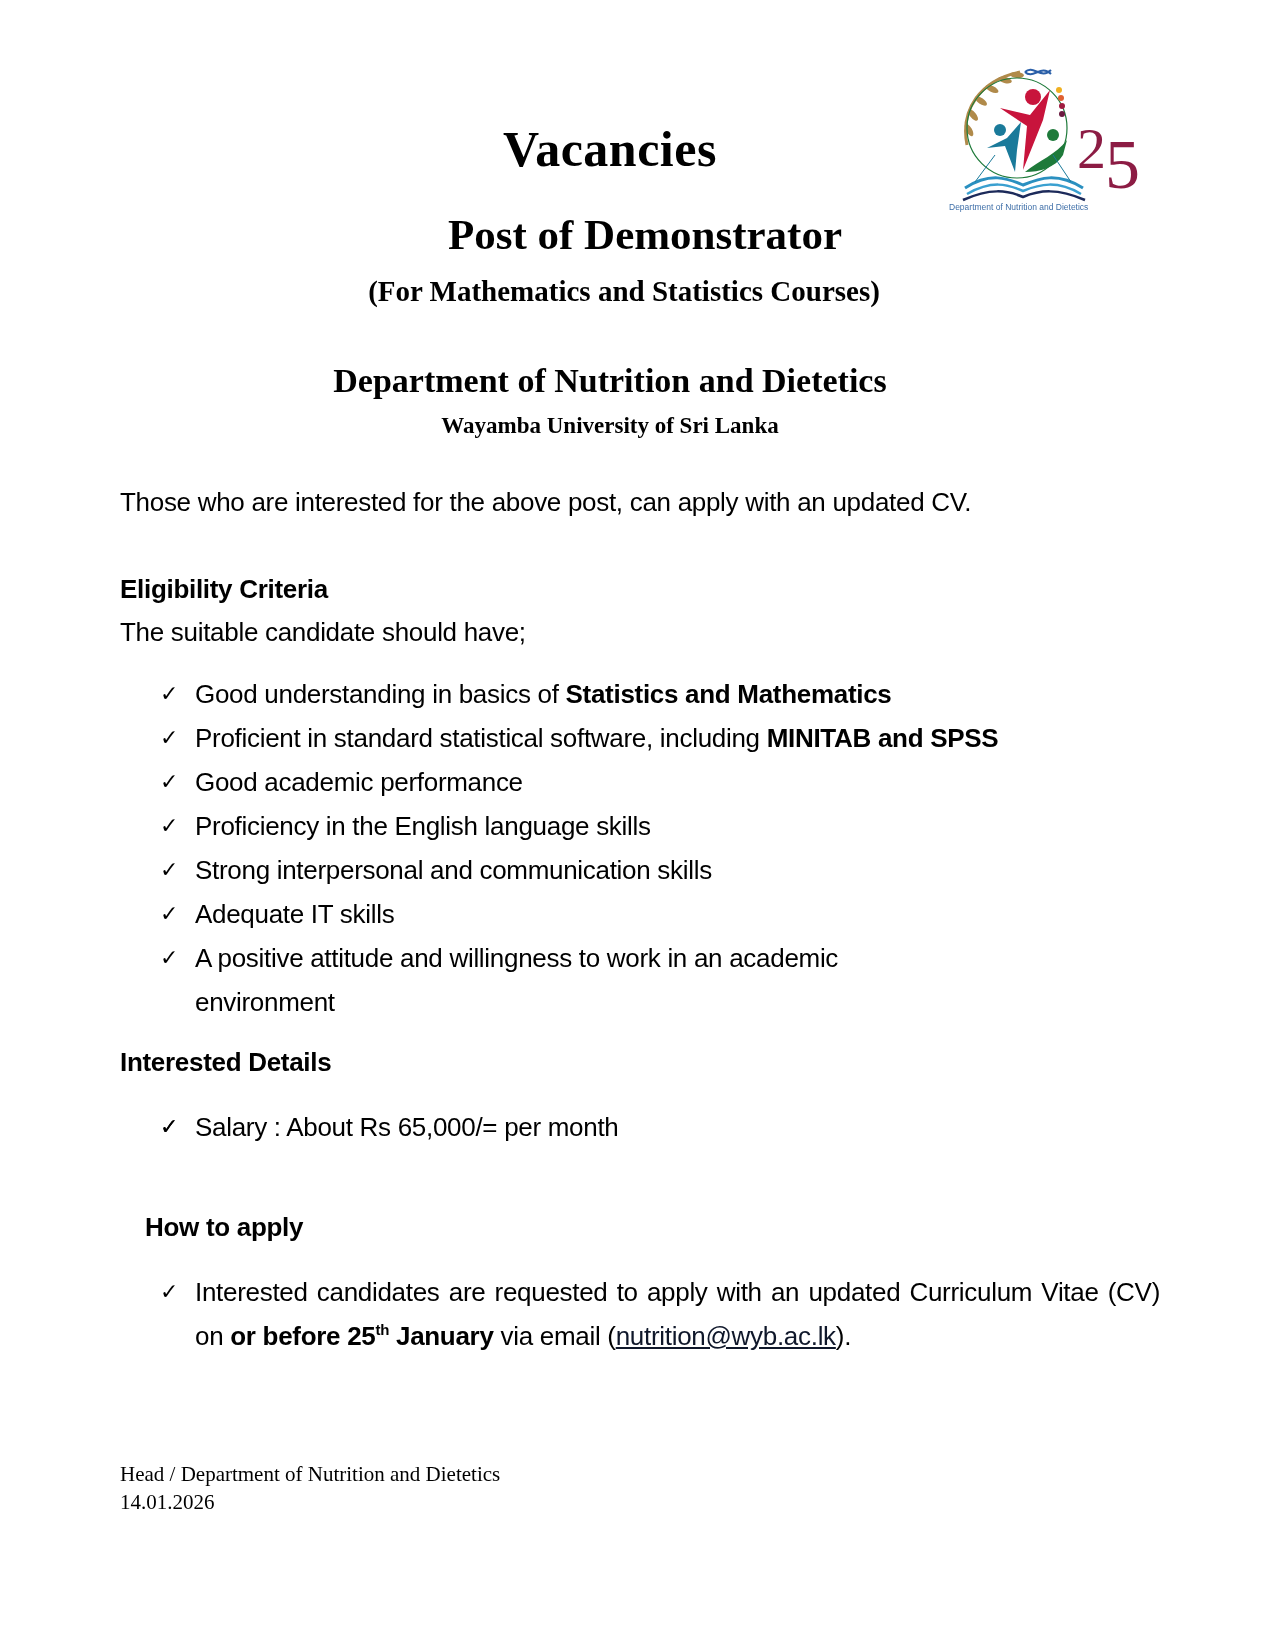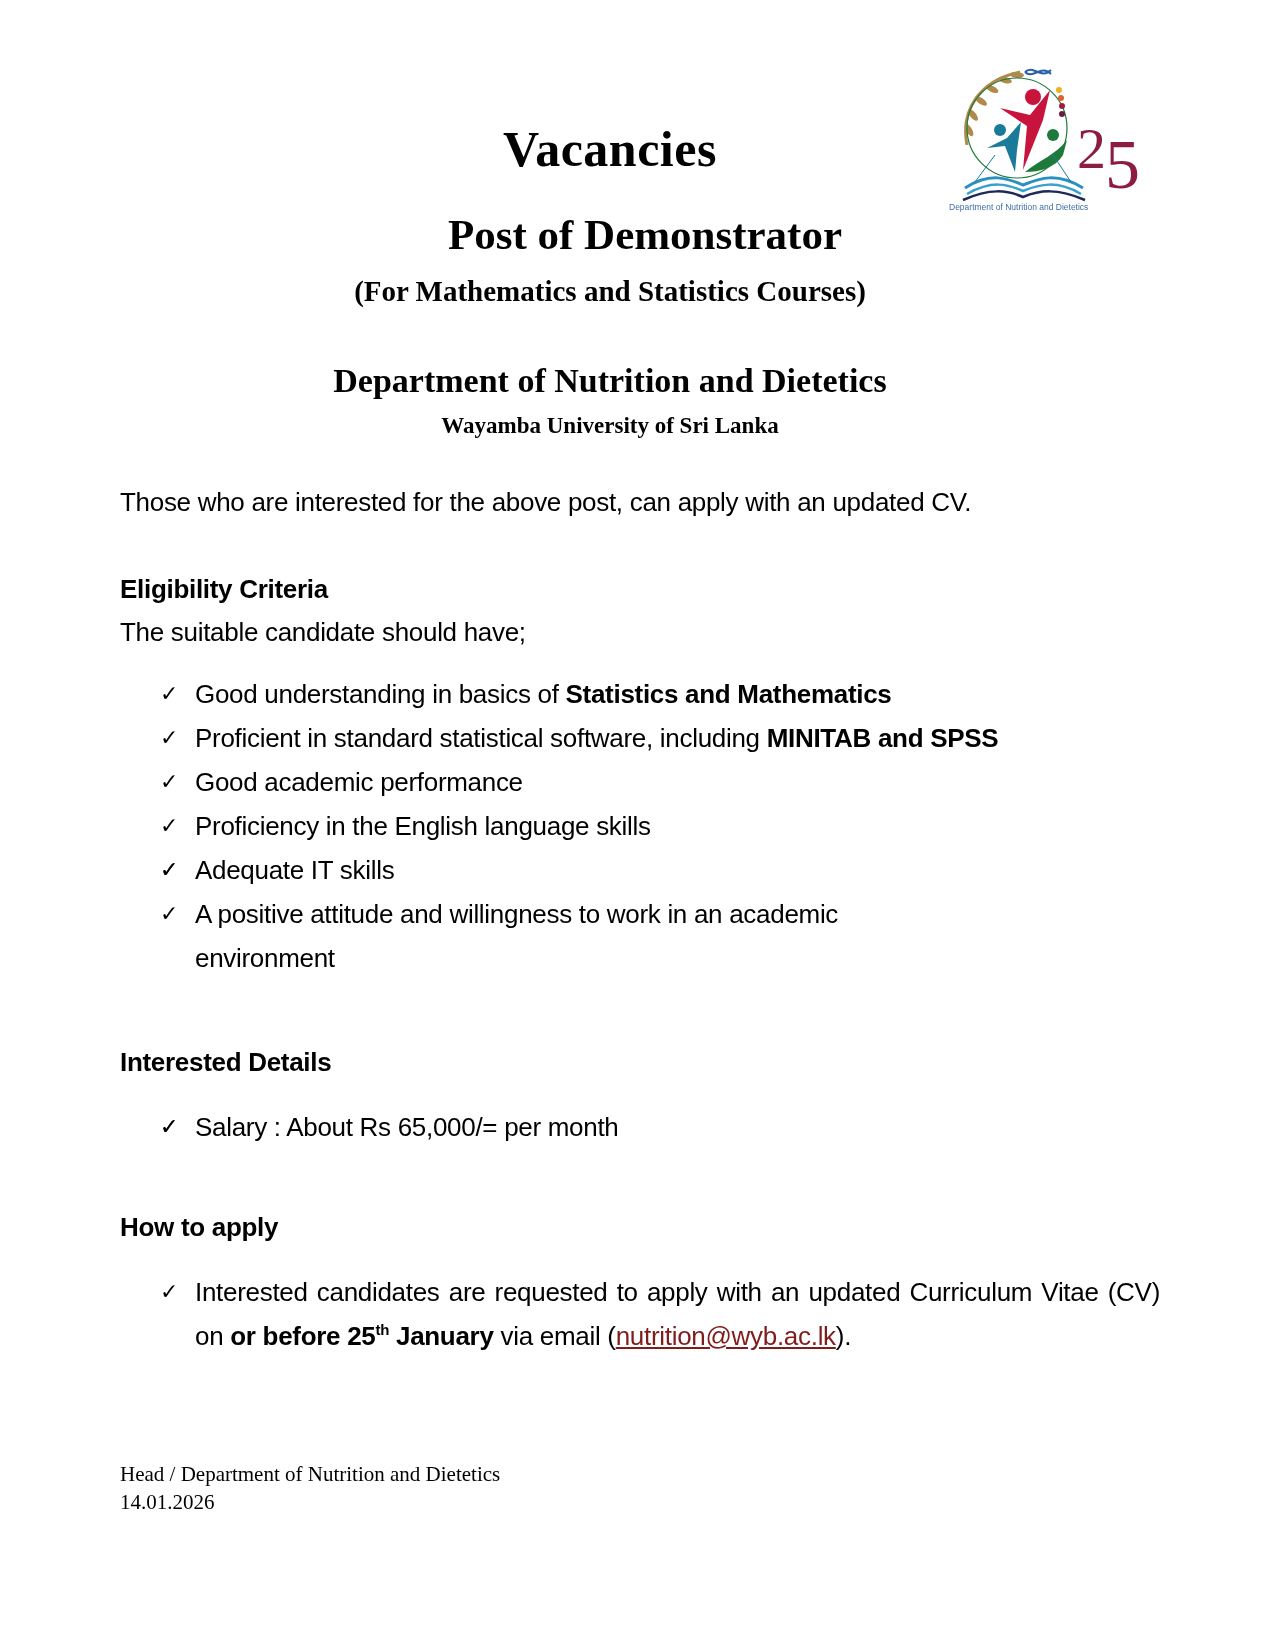--- a/index.html
+++ b/index.html
@@ -3,40 +3,40 @@
   <meta charset="utf-8">
   <style>
     html, body { margin: 0; padding: 0; background: #ffffff; }
     body { width: 1275px; height: 1650px; position: relative; overflow: hidden; color: #000; }
     .serif { font-family: "Liberation Serif", "DejaVu Serif", serif; }
     .abs { position: absolute; }
     .center { left: 0; width: 1220px; text-align: center; }
 
     #title { top: 120px; font-size: 50px; font-weight: bold; letter-spacing: 0.5px; }
     #post { top: 210px; font-size: 43px; font-weight: bold; left: 0; width: 1210px; }
-    #courses { top: 275px; font-size: 29px; font-weight: bold; }
+    #courses { top: 275px; font-size: 29px; font-weight: bold; padding-left: 14px; }
     #dept { top: 362px; font-size: 34px; font-weight: bold; }
     #uni { top: 413px; font-size: 23px; font-weight: bold; }
 
     .body-text { font-family: "Liberation Sans", "DejaVu Sans", sans-serif; font-size: 26px; letter-spacing: -0.3px; }
     #intro { top: 487px; left: 120px; }
     .section-head { left: 120px; font-weight: bold; font-size: 26px; }
     #elig-head { top: 574px; }
     #elig-intro { top: 617px; left: 120px; }
 
     .list { position: absolute; left: 160px; width: 1000px; margin: 0; padding: 0; list-style: none; }
     .list li { position: relative; padding-left: 35px; line-height: 44px; }
     .check { position: absolute; left: 0; top: 0; font-family: "DejaVu Sans", sans-serif; font-size: 22px; }
     #elig-list { top: 672px; }
     #appt-head { top: 1047px; }
     #appt-list { top: 1105px; }
-    #apply-head { top: 1212px; }
+    #apply-head { top: 1212px; margin-left: 25px; }
     #apply-list { top: 1270px; }
     #apply-list li { text-align: justify; text-align-last: left; }
-    .email { color: #7f1d1d; text-decoration: underline; }
+    .email { color: #0f172a; text-decoration: underline; }
     sup { font-size: 15px; line-height: 0; }
 
     .footer { left: 120px; font-family: "Liberation Serif", "DejaVu Serif", serif; font-size: 21px; }
     #footer-sig { top: 1462px; }
     #footer-date { top: 1490px; }
 
     #logo { left: 945px; top: 60px; width: 215px; height: 160px; }
     #logo-caption { position: absolute; left: 4px; top: 142px; font-family: "Liberation Sans", sans-serif; font-size: 8.5px; color: #3f6fa8; white-space: nowrap; }
   </style>
 </head>
@@ -93,21 +93,21 @@
 
 <div id="intro" class="abs body-text">Those who are interested for the above post, can apply with an updated CV.</div>
 
 <div id="elig-head" class="abs body-text section-head">Eligibility Criteria</div>
 <div id="elig-intro" class="abs body-text">The suitable candidate should have;</div>
 <ul id="elig-list" class="list body-text">
   <li><span class="check">✓</span><span>Good understanding in basics of </span><b>Statistics and Mathematics</b></li>
   <li><span class="check">✓</span><span>Proficient in standard statistical software, including </span><b>MINITAB and SPSS</b></li>
   <li><span class="check">✓</span><span>Good academic performance</span></li>
   <li><span class="check">✓</span><span>Proficiency in the English language skills</span></li>
-  <li><span class="check">✓</span></li>
+  <li><span class="check">✓</span><span>Strong interpersonal and communication skills</span></li>
   <li><span class="check">✓</span><span>Adequate IT skills</span></li>
   <li style="width:780px;"><span class="check">✓</span><span>A positive attitude and willingness to work in an academic environment</span></li>
 </ul>
 
 <div id="appt-head" class="abs body-text section-head">Interested Details</div>
 <ul id="appt-list" class="list body-text">
   <li><span class="check">✓</span></li>
   <li><span class="check">✓</span><span>Salary : About Rs 65,000/= per month</span></li>
 </ul>
 

